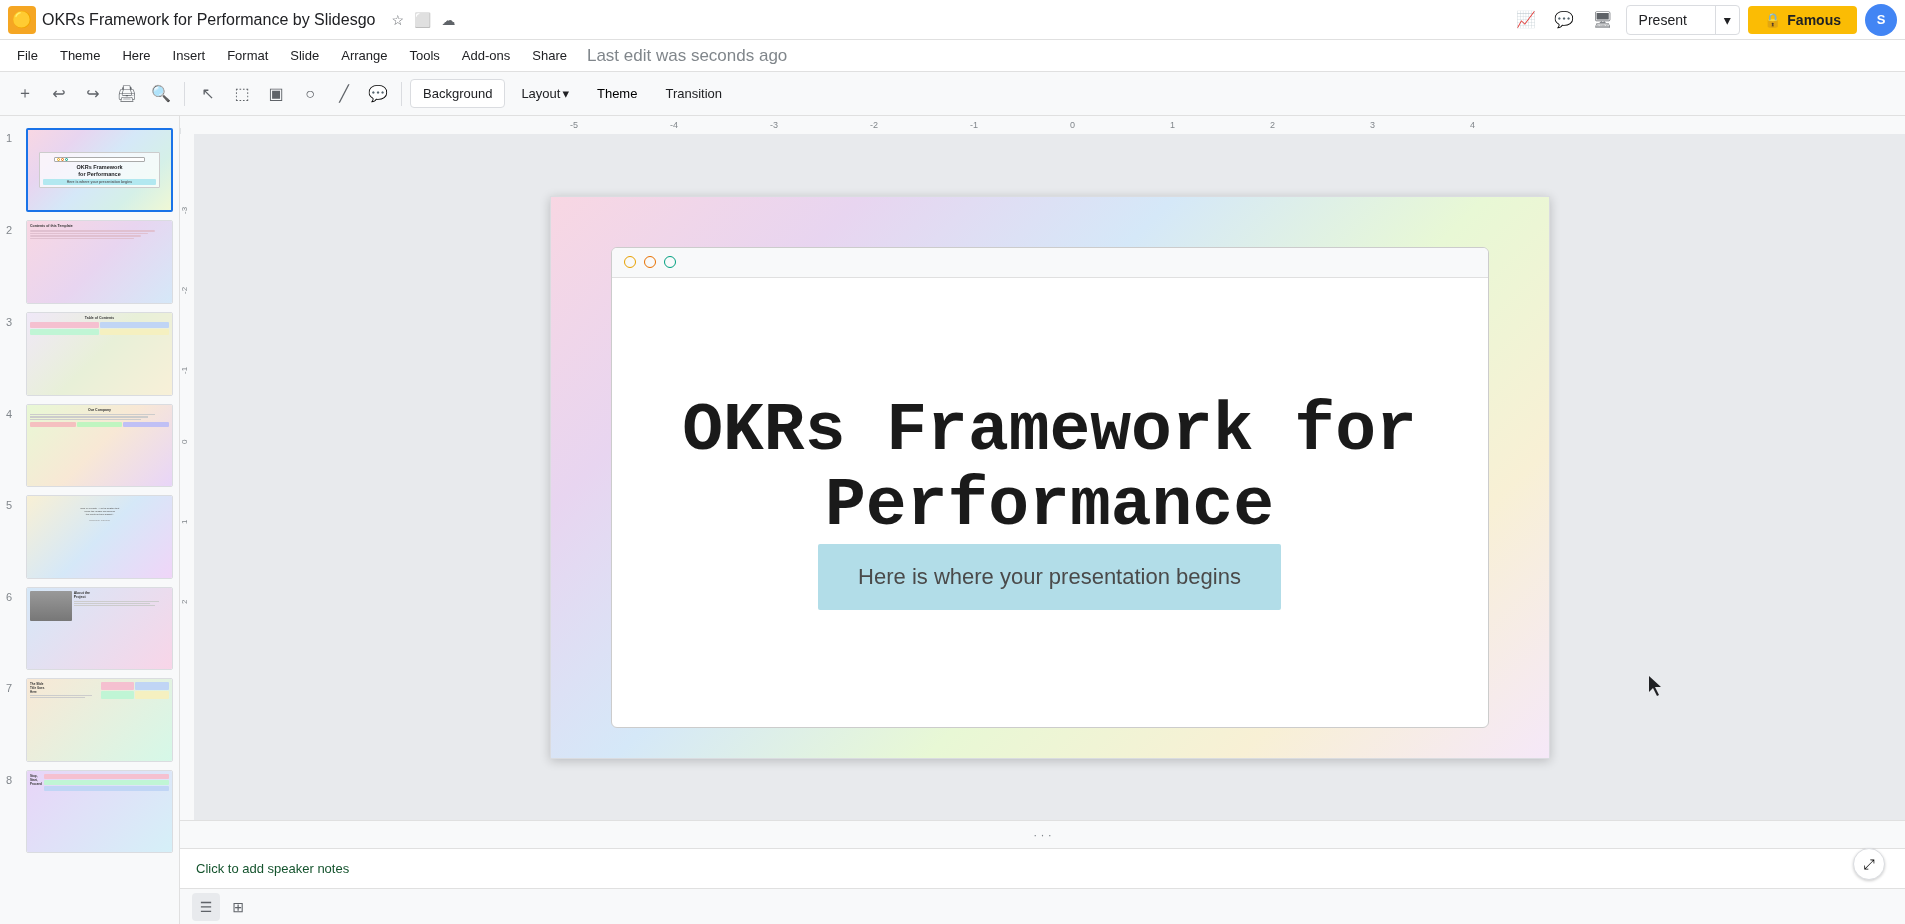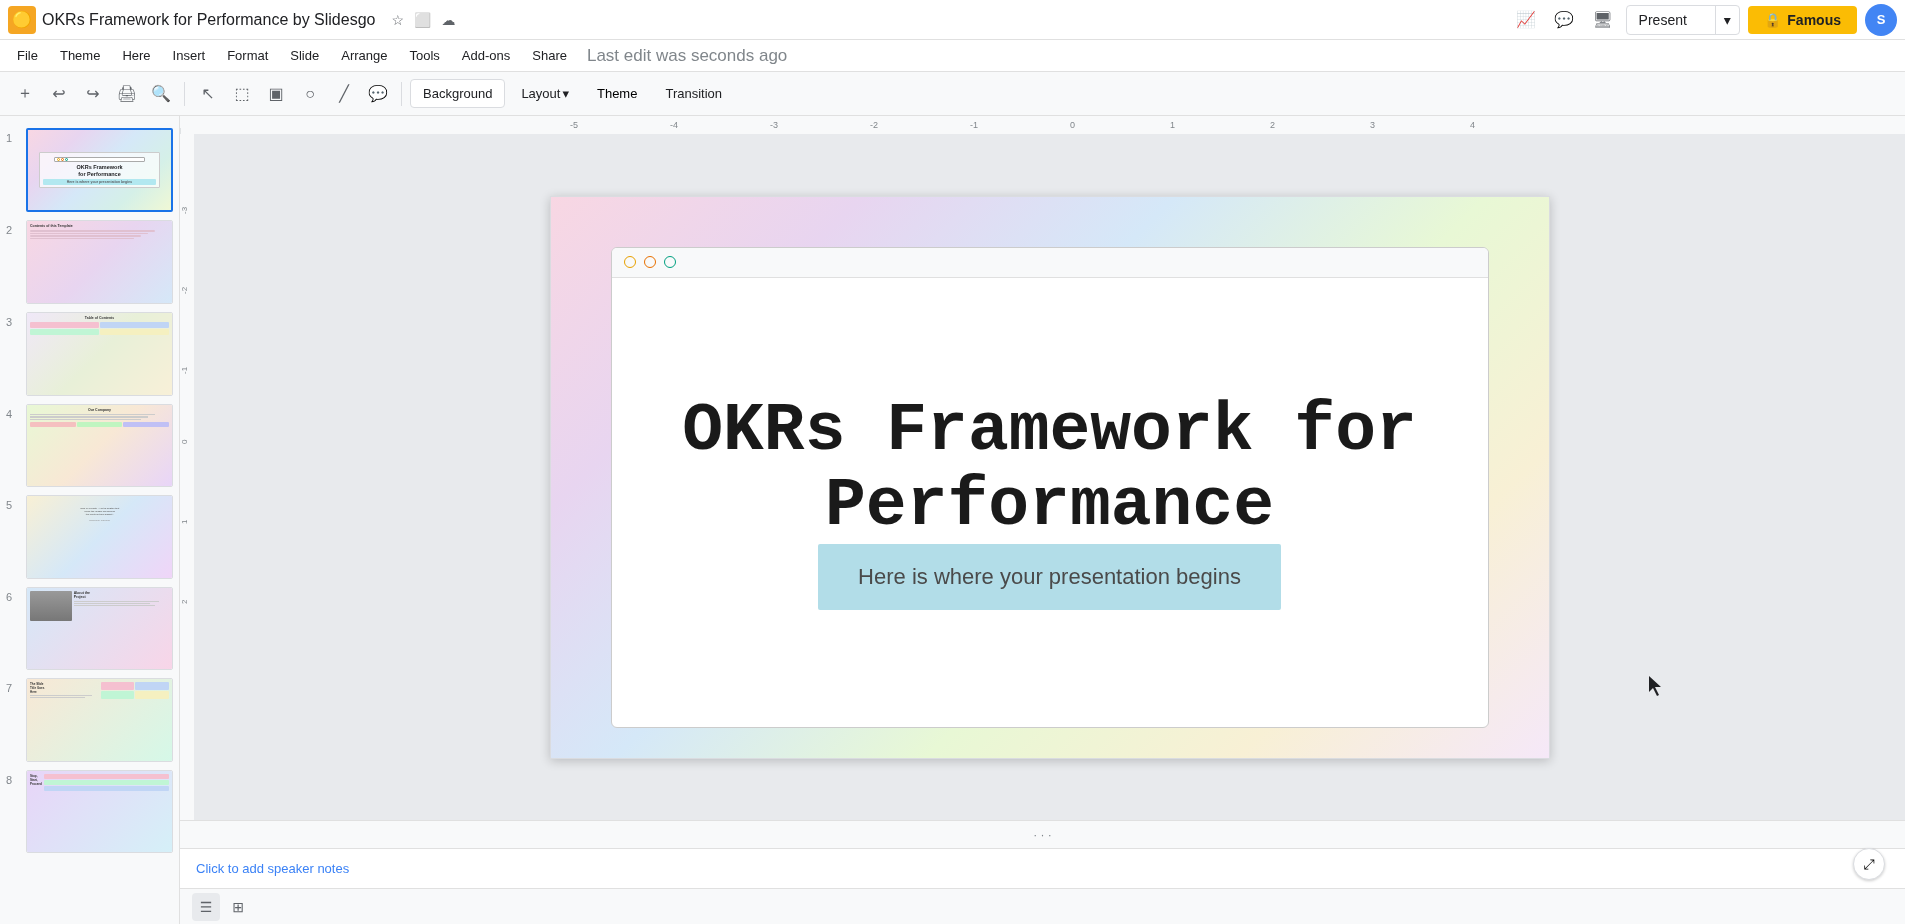--- a/index.html
+++ b/index.html
@@ -111,21 +111,21 @@
     #bottom-bar {
       height: 28px; background: #f8f9fa; border-top: 1px solid #e0e0e0;
       display: flex; align-items: center; justify-content: center; font-size: 12px; color: #80868b;
     }
 
     
     #speaker-notes {
       height: 40px; background: #fff; border-top: 1px solid #e0e0e0;
       display: flex; align-items: center; padding: 0 16px;
     }
-    #speaker-notes-text { font-size: 13px; color: #3b82f6; }
+    #speaker-notes-text { font-size: 13px; color: #14532d; }
 
     
     #view-bottombar {
       height: 36px; background: #f8f9fa; border-top: 1px solid #e0e0e0;
       display: flex; align-items: center; justify-content: space-between; padding: 0 12px;
     }
     .view-btn { width: 28px; height: 28px; border-radius: 4px; display: flex; align-items: center; justify-content: center; cursor: pointer; background: transparent; border: none; font-size: 14px; color: #5f6368; }
     .view-btn.active { background: #e8eaed; }
     #zoom-btn { position: absolute; bottom: 44px; right: 20px; width: 32px; height: 32px; border-radius: 50%; background: #fff; border: 1px solid #dadce0; display: flex; align-items: center; justify-content: center; cursor: pointer; font-size: 14px; box-shadow: 0 1px 3px rgba(0,0,0,0.2); }
 

